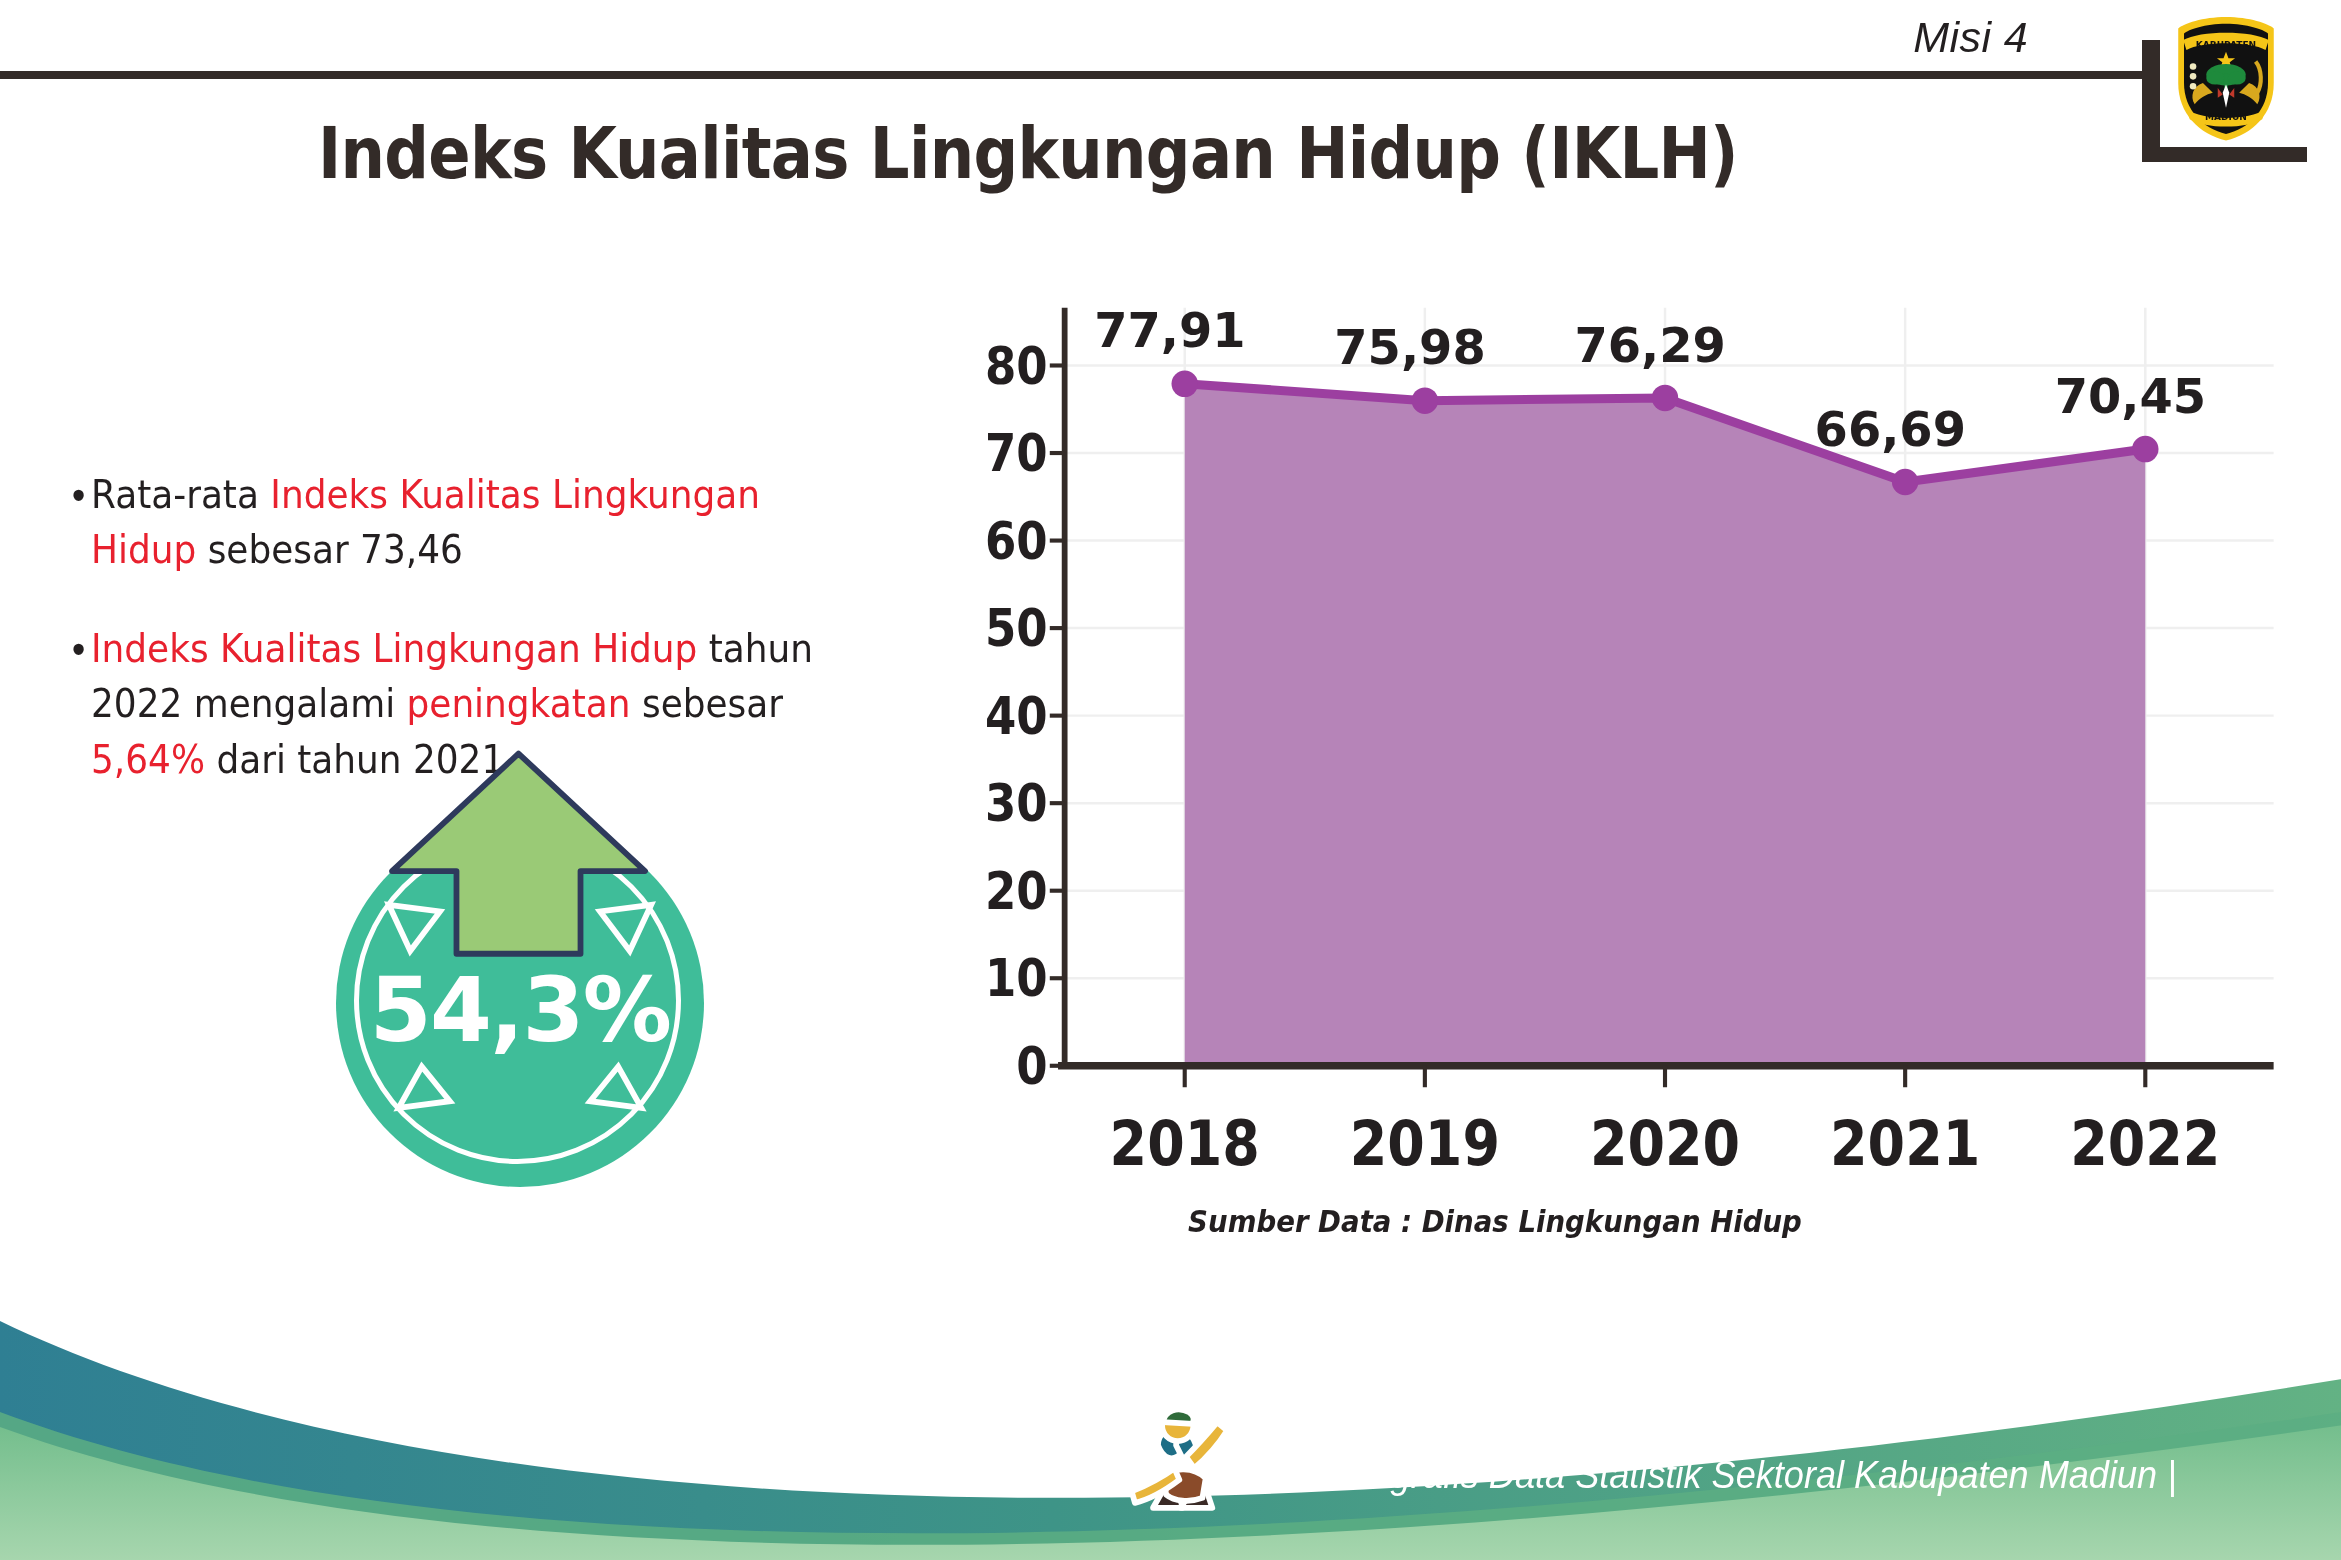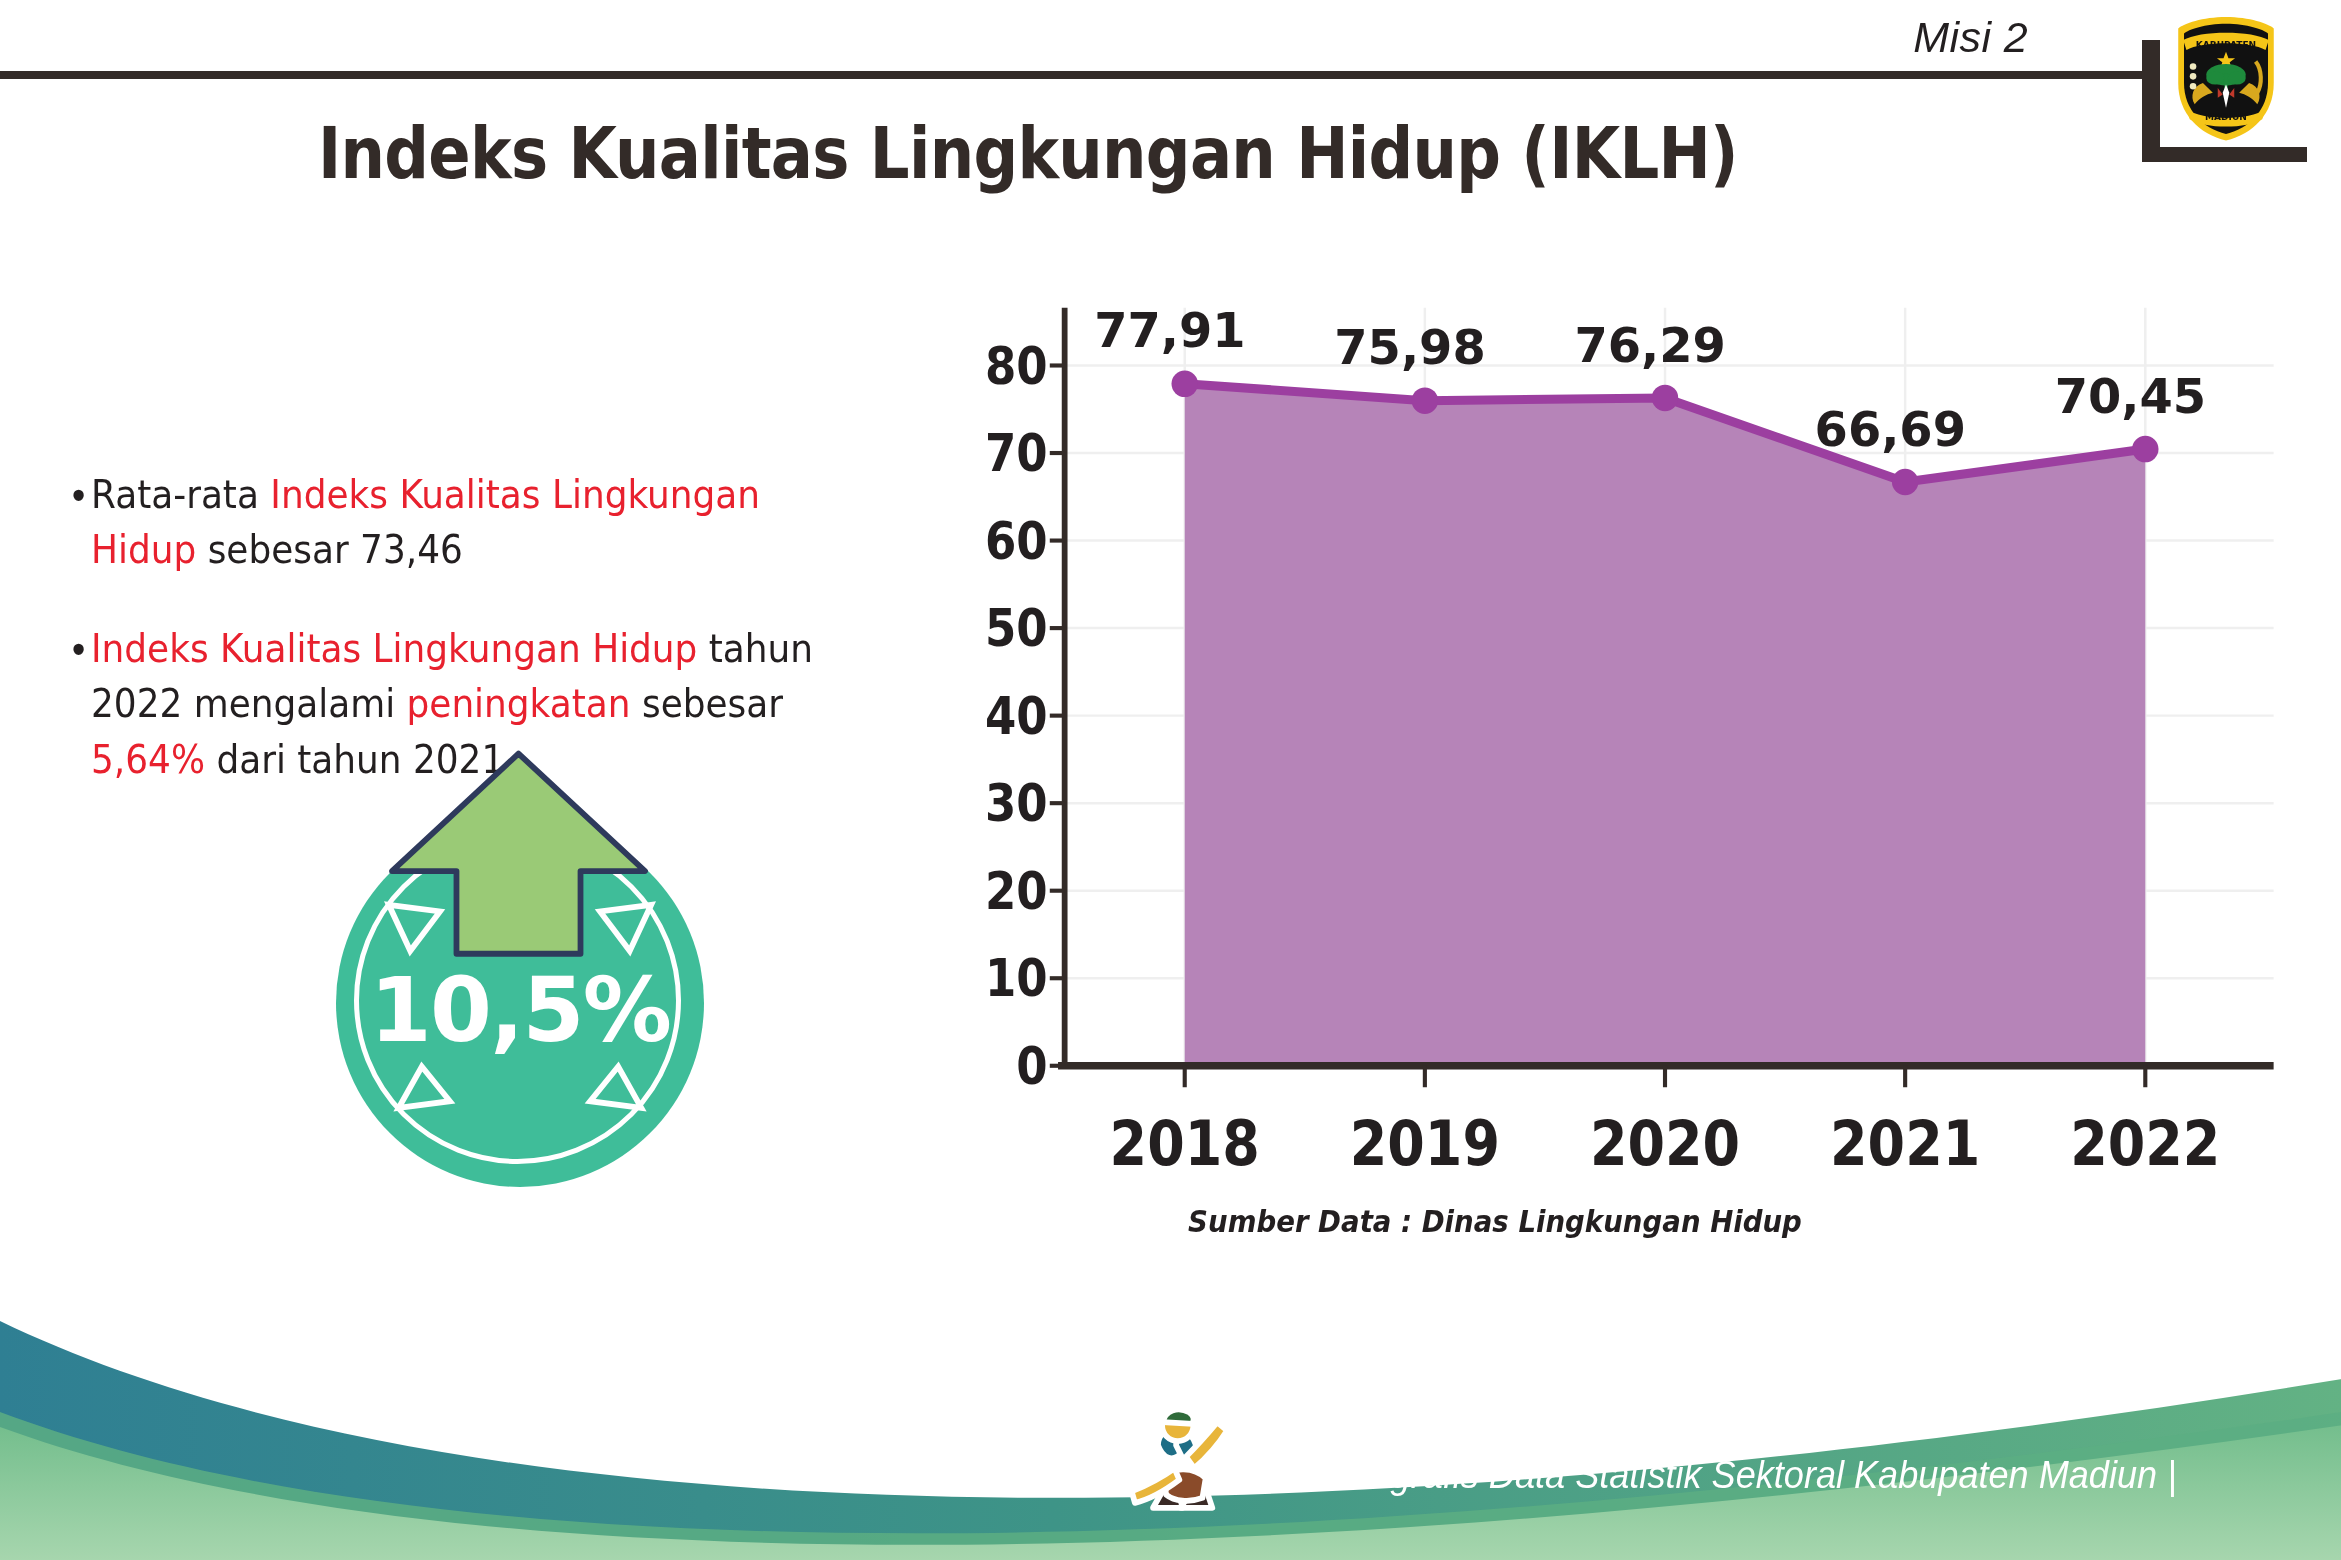--- a/index.html
+++ b/index.html
@@ -92,21 +92,21 @@
 </style>
 </head>
 <body>
 
 <div class="stage">
 
   <div class="header-rule"></div>
   <div class="header-bracket"></div>
   <div class="header-bracket-foot"></div>
 
-  <div class="misi-label">Misi 2</div>
+  <div class="misi-label">Misi 4</div>
 
   <div class="crest">
     <svg viewBox="0 0 136 160" width="112" height="132">
 
       <path d="M68 6 C96 6 120 14 126 20 L126 86 C126 124 100 148 68 156 C36 148 10 124 10 86 L10 20 C16 14 40 6 68 6 Z" fill="#F5C518"></path>
       <path d="M68 14 C93 14 114 21 119 26 L119 86 C119 119 96 141 68 148 C40 141 17 119 17 86 L17 26 C22 21 43 14 68 14 Z" fill="#111111"></path>
 
       <path d="M16 34 C36 22 100 22 120 34 L116 46 C98 35 38 35 20 46 Z" fill="#F5C518"></path>
       <text x="68" y="44" font-family="DejaVu Sans, sans-serif" font-size="11" font-weight="bold" fill="#111111" text-anchor="middle">KABUPATEN</text>
 
@@ -155,21 +155,21 @@
       <path d="M165 8 L318 150 L240 150 L240 250 L90 250 L90 150 L12 150 Z" fill="#9ACA76" stroke="#2E3A5C" stroke-width="7" stroke-linejoin="round"></path>
     </svg>
 
     <svg style="position:absolute;left:18px;top:72px;width:368px;height:368px;" viewBox="0 0 446 446">
       <polygon points="64,104 126,112 90,160" fill="none" stroke="#ffffff" stroke-width="7"></polygon>
       <polygon points="382,104 320,112 356,160" fill="none" stroke="#ffffff" stroke-width="7"></polygon>
       <polygon points="76,350 138,342 104,300" fill="none" stroke="#ffffff" stroke-width="7"></polygon>
       <polygon points="370,350 308,342 342,300" fill="none" stroke="#ffffff" stroke-width="7"></polygon>
     </svg>
 
-    <div class="badge-pct">10,5%</div>
+    <div class="badge-pct">54,3%</div>
   </div>
 
   <div class="chart">
     <svg id="chart-svg" viewBox="0 0 1660 1240" width="1371" height="1024">
         <line x1="146" y1="854" x2="1610" y2="854" stroke="#EFEFEF" stroke-width="3"></line>
         <line x1="146" y1="748" x2="1610" y2="748" stroke="#EFEFEF" stroke-width="3"></line>
         <line x1="146" y1="642" x2="1610" y2="642" stroke="#EFEFEF" stroke-width="3"></line>
         <line x1="146" y1="536" x2="1610" y2="536" stroke="#EFEFEF" stroke-width="3"></line>
         <line x1="146" y1="430" x2="1610" y2="430" stroke="#EFEFEF" stroke-width="3"></line>
         <line x1="146" y1="324" x2="1610" y2="324" stroke="#EFEFEF" stroke-width="3"></line>

